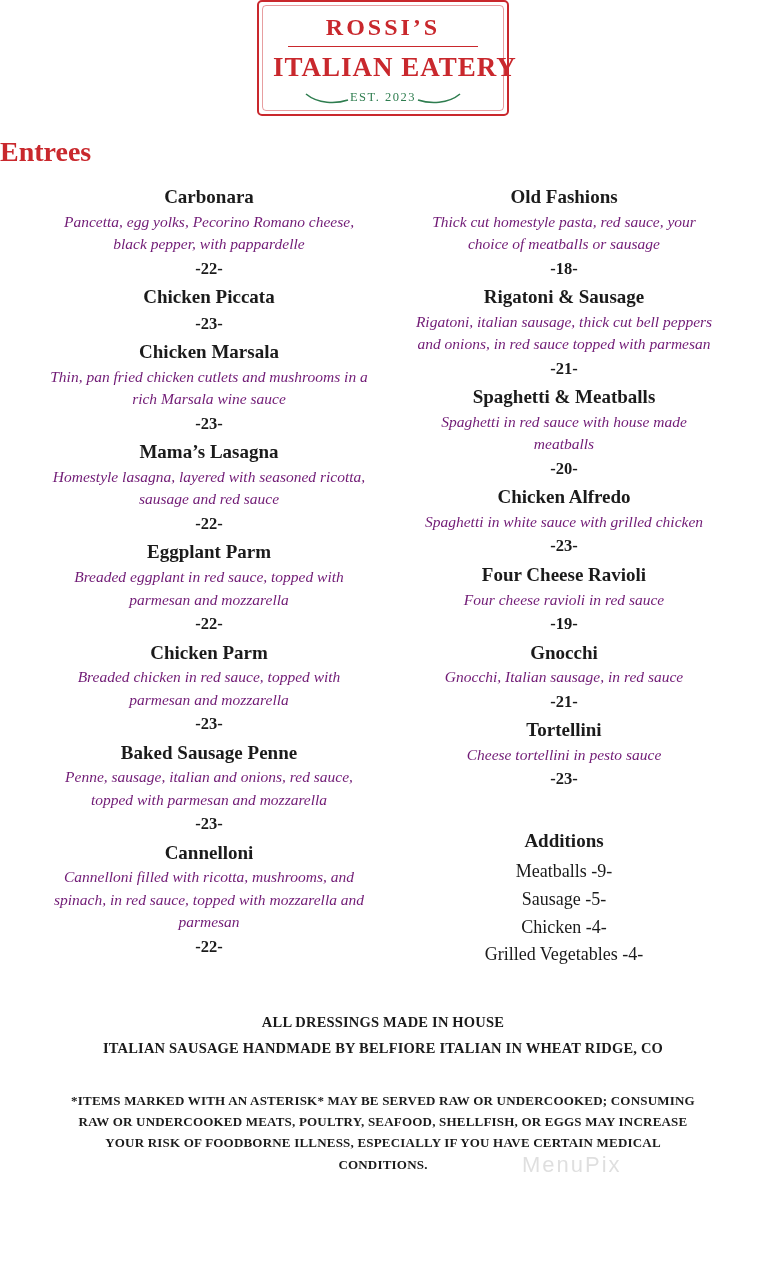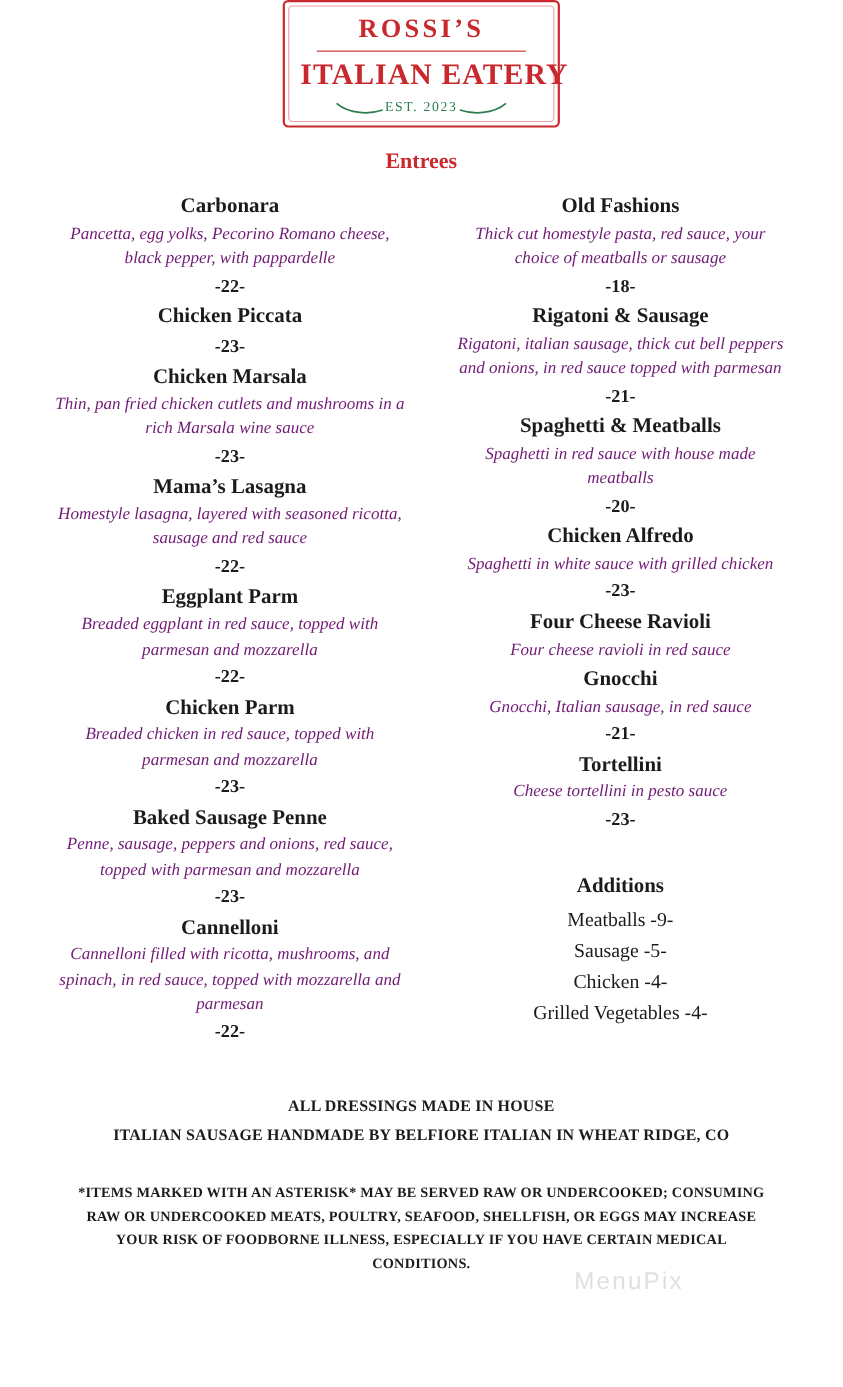--- a/index.html
+++ b/index.html
@@ -65,23 +65,22 @@
     justify-content:center;
     gap:0;
   }
   .est-text{
     color:var(--green);
     font-size:12.5px;
     letter-spacing:1.5px;
   }
   
   .section-title{
-    text-align:center;
     color:var(--red);
-    font-size:20px;
+    font-size:28px;
     font-weight:700;
     margin-top:20px;
     margin-bottom:16px;
   }
   
   .menu-columns{
     display:flex;
     justify-content:center;
     gap:40px;
   }
@@ -190,21 +189,21 @@
         <div class="item-desc">Breaded eggplant in red sauce, topped with parmesan and mozzarella</div>
         <div class="item-price">-22-</div>
       </div>
       <div class="item">
         <div class="item-name">Chicken Parm</div>
         <div class="item-desc">Breaded chicken in red sauce, topped with parmesan and mozzarella</div>
         <div class="item-price">-23-</div>
       </div>
       <div class="item">
         <div class="item-name">Baked Sausage Penne</div>
-        <div class="item-desc">Penne, sausage, peppers and onions, red sauce, topped with parmesan and mozzarella</div>
+        <div class="item-desc">Penne, sausage, italian and onions, red sauce, topped with parmesan and mozzarella</div>
         <div class="item-price">-23-</div>
       </div>
       <div class="item">
         <div class="item-name">Cannelloni</div>
         <div class="item-desc">Cannelloni filled with ricotta, mushrooms, and spinach, in red sauce, topped with mozzarella and parmesan</div>
         <div class="item-price">-22-</div>
       </div>
     </div>
 
     <div class="col right">
@@ -224,20 +223,21 @@
         <div class="item-price">-20-</div>
       </div>
       <div class="item">
         <div class="item-name">Chicken Alfredo</div>
         <div class="item-desc">Spaghetti in white sauce with grilled chicken</div>
         <div class="item-price">-23-</div>
       </div>
       <div class="item">
         <div class="item-name">Four Cheese Ravioli</div>
         <div class="item-desc">Four cheese ravioli in red sauce</div>
+        <div class="item-price">-19-</div>
       </div>
       <div class="item">
         <div class="item-name">Gnocchi</div>
         <div class="item-desc">Gnocchi, Italian sausage, in red sauce</div>
         <div class="item-price">-21-</div>
       </div>
       <div class="item">
         <div class="item-name">Tortellini</div>
         <div class="item-desc">Cheese tortellini in pesto sauce</div>
         <div class="item-price">-23-</div>

